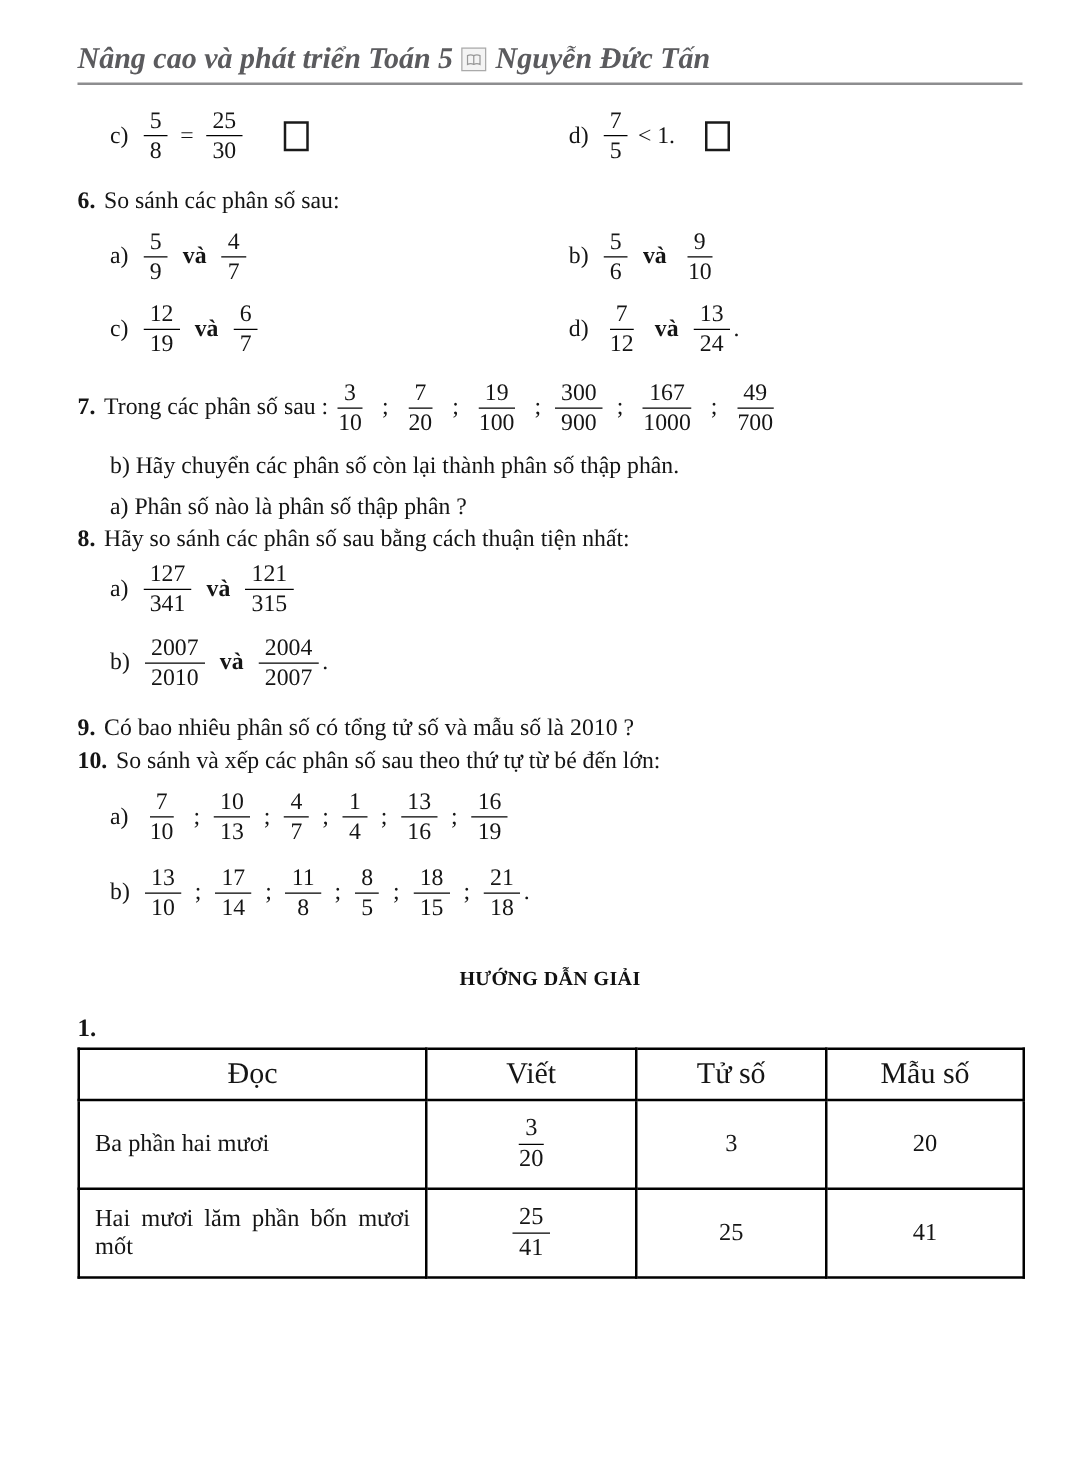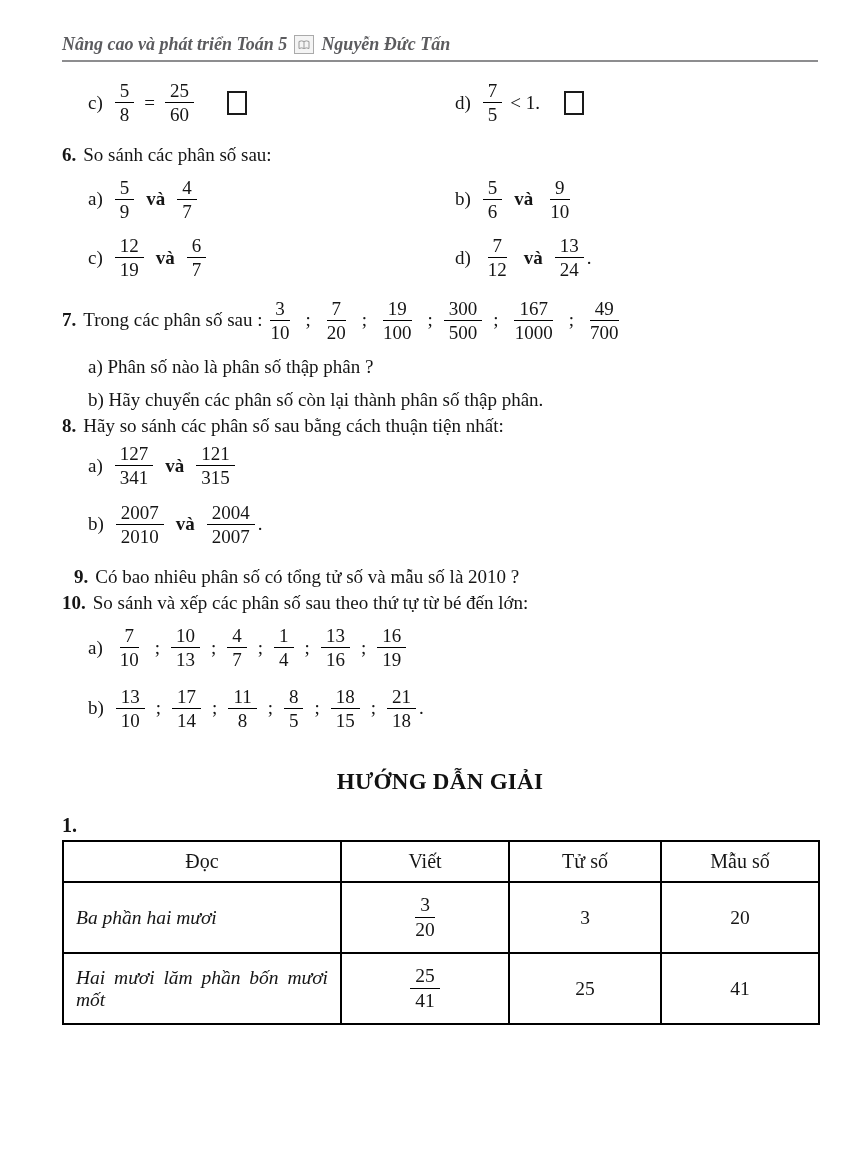--- a/index.html
+++ b/index.html
@@ -6,21 +6,21 @@
   .page{
     position:relative;width:853px;height:1169px;background:#ffffff;
     box-sizing:border-box;padding:34px 35px 0 62px;overflow:hidden;
     font-family:"Liberation Serif",serif;font-size:19px;color:#151515;
     margin:0 auto;
   }
   
   .doc-header{
     display:flex;align-items:center;gap:7px;padding-bottom:5px;
     border-bottom:2px solid #8d8d8f;color:#5b5b5e;
-    font-weight:bold;font-style:italic;font-size:18px;
+    font-weight:bold;font-style:italic;font-size:24px;
   }
   .logo-box{display:inline-flex;align-items:center;justify-content:center;
     width:18px;height:17px;border:1px solid #aaa;background:#f4f4f4;}
   
   .frac{display:inline-flex;flex-direction:column;align-items:center;
     line-height:1.12;margin:0 3px;vertical-align:middle;}
   .fnum{display:block;padding:0 5px 1px;border-bottom:1.7px solid #000;text-align:center;}
   .fden{display:block;padding:1px 5px 0;text-align:center;}
   
   .fracrow{display:flex;align-items:center;padding:4px 0;}
@@ -38,30 +38,30 @@
   .checkbox{display:inline-block;width:20px;height:24px;border:2px solid #1a1a1a;box-sizing:border-box;}
   .cb-c{margin-left:30px;}
   .cb-d{margin-left:24px;}
   
   .mt-cd{margin-top:14px;}
   .mt-p6t{margin-top:12px;}
   .mt-row{margin-top:5px;}
   .mt-p7{margin-top:9px;}
   .mt-sub{margin-top:7px;}
   .mt-p8t{margin-top:0;}
-  .mt-p9{margin-top:13px;margin-left:12px;}
+  .mt-p9{margin-top:13px;}
   .mt-p10b{margin-top:7px;}
   
-  .sol-heading{text-align:center;font-weight:bold;font-size:23px;margin-top:34px;letter-spacing:.3px;color:#111;}
+  .sol-heading{text-align:center;font-weight:bold;font-size:16px;margin-top:34px;letter-spacing:.3px;color:#111;}
   .sol-itemnum{font-weight:bold;margin-top:19px;font-size:20px;}
   table.sol{border-collapse:collapse;margin-top:3px;width:756px;table-layout:fixed;}
   .sol th,.sol td{border:2px solid #000;}
-  .sol th{height:37px;font-weight:normal;font-size:20px;}
+  .sol th{height:37px;font-weight:normal;font-size:24px;}
   .sol td{height:61px;font-size:19.5px;}
-  .td-doc{padding:4px 12px;text-align:justify;font-style:italic;}
+  .td-doc{padding:4px 12px;text-align:justify;}
   .td-c{text-align:center;}
 </style>
 </head>
 <body>
 
 <div class="page">
 
   <div class="doc-header">
     <span>Nâng cao và phát triển Toán 5</span>
     <span class="logo-box">
@@ -76,21 +76,21 @@
   <div class="twocol mt-cd">
     <div class="lcol fracrow">
       <span class="sublabel">c)</span>
       <span class="frac">
           <span class="fnum">5</span>
           <span class="fden">8</span>
         </span>
       <span class="op">=</span>
       <span class="frac">
           <span class="fnum">25</span>
-          <span class="fden">60</span>
+          <span class="fden">30</span>
         </span>
       <span class="checkbox cb-c"></span>
     </div>
     <div class="rcol fracrow">
       <span class="sublabel">d)</span>
       <span class="frac">
           <span class="fnum">7</span>
           <span class="fden">5</span>
         </span>
       <span class="tail">&lt; 1.</span>
@@ -168,35 +168,35 @@
         <span class="fden">20</span>
       </span>
     <span class="sep">;</span>
     <span class="frac">
         <span class="fnum">19</span>
         <span class="fden">100</span>
       </span>
     <span class="sep">;</span>
     <span class="frac">
         <span class="fnum">300</span>
-        <span class="fden">500</span>
+        <span class="fden">900</span>
       </span>
     <span class="sep">;</span>
     <span class="frac">
         <span class="fnum">167</span>
         <span class="fden">1000</span>
       </span>
     <span class="sep">;</span>
     <span class="frac">
         <span class="fnum">49</span>
         <span class="fden">700</span>
       </span>
   </div>
+  <div class="ptext indent mt-sub">b) Hãy chuyển các phân số còn lại thành phân số thập phân.</div>
   <div class="ptext indent mt-sub">a) Phân số nào là phân số thập phân ?</div>
-  <div class="ptext indent mt-sub">b) Hãy chuyển các phân số còn lại thành phân số thập phân.</div>
 
   <div class="ptext mt-p8t">
     <span class="pnum">8.</span><span>Hãy so sánh các phân số sau bằng cách thuận tiện nhất:</span>
   </div>
   <div class="fracrow indent">
     <span class="sublabel">a)</span>
     <span class="frac">
         <span class="fnum">127</span>
         <span class="fden">341</span>
       </span>

